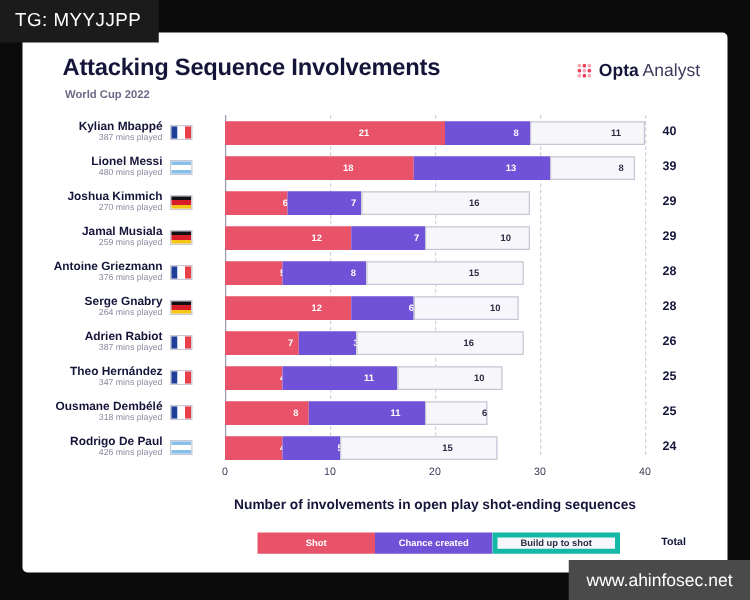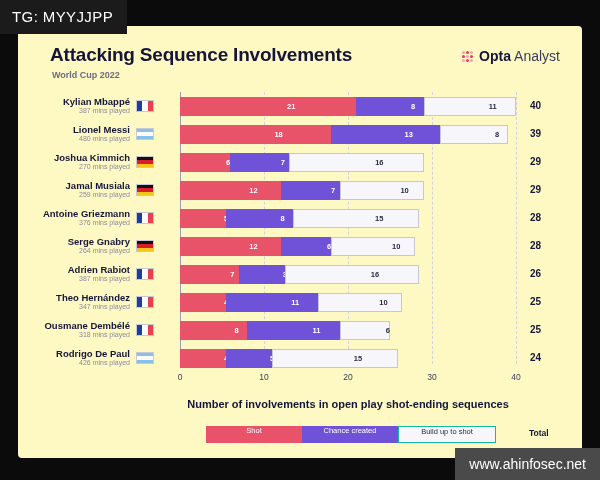--- a/index.html
+++ b/index.html
@@ -8,21 +8,21 @@
     width: 600px; height: 480px;
     background: #0b0b0b;
     font-family: "Liberation Sans", sans-serif;
     position: relative;
     overflow: hidden;
   }
   .card {
     position: absolute;
     left: 18px; top: 26px;
     width: 564px; height: 432px;
-    background: #fef9c3;
+    background: #ffffff;
     border-radius: 4px;
     overflow: hidden;
   }
   .tag-badge {
     position: absolute;
     left: 0; top: 0;
     background: #1b1b1b;
     color: #ffffff;
     font-size: 15px;
     padding: 8px 14px 9px 12px;
@@ -159,27 +159,27 @@
 
   
   .legend {
     position: absolute;
     left: 188px; top: 400px;
     width: 290px; height: 17px;
     display: flex;
   }
   .legend-item {
     flex: 1;
-    display: flex; align-items: flex-start; justify-content: center;
-    font-size: 7.5px; font-weight: normal;
+    display: flex; align-items: center; justify-content: center;
+    font-size: 7.5px; font-weight: bold;
     color: #ffffff;
   }
   .legend-item.shot { background: #e8536a; }
   .legend-item.chance { background: #6f52d8; }
-  .legend-item.build { background: #f7f7fb; border: 1px solid #14b8a6; color: #2b2b44; }
+  .legend-item.build { background: #f7f7fb; border: 4px solid #14b8a6; color: #2b2b44; }
   .legend-total {
     position: absolute;
     left: 511px; top: 402px;
     font-size: 8.5px; font-weight: bold; color: #15153a;
   }
 </style>
 </head>
 <body>
 
 <div class="card">

